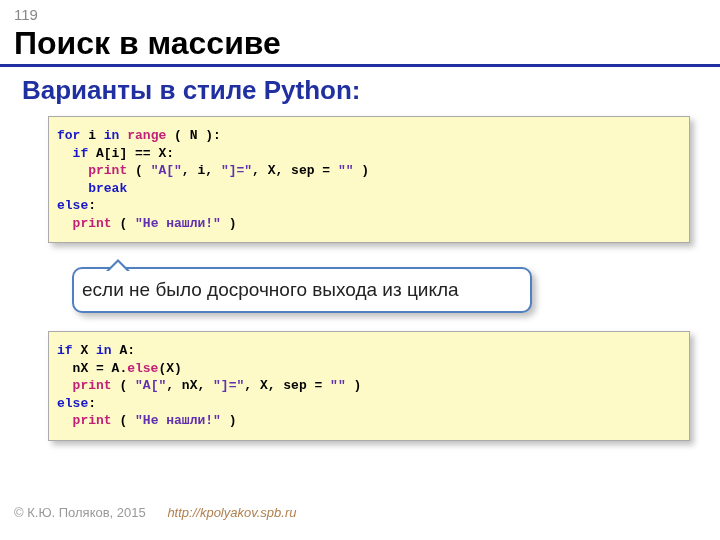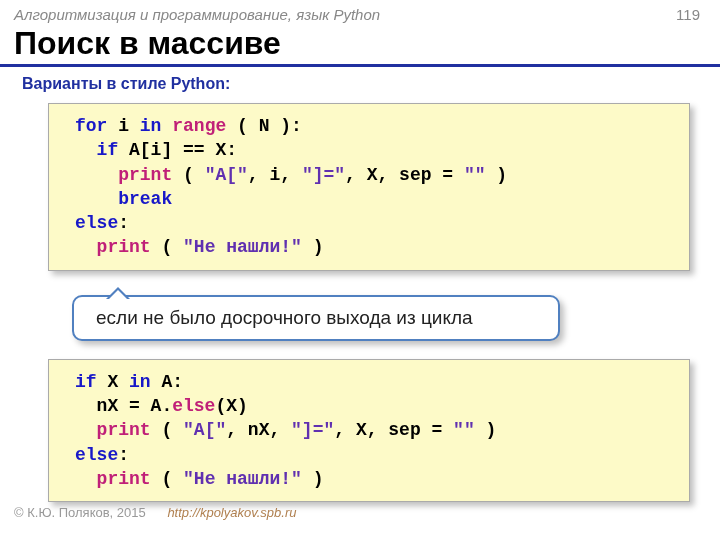--- a/index.html
+++ b/index.html
@@ -21,51 +21,51 @@
     font-size: 15px;
   }
   .page-num { font-style: normal; color: #888; }
   .title {
     font-size: 32px;
     font-weight: bold;
     padding: 0 14px 2px 14px;
     border-bottom: 3px solid #2030a0;
   }
   .subtitle {
-    font-size: 16px;
+    font-size: 26px;
     font-weight: bold;
     color: #2030a0;
     padding: 8px 14px 6px 22px;
   }
   .code-box {
     background: #fdfac8;
     border: 1px solid #aaa;
     box-shadow: 4px 4px 6px rgba(0,0,0,0.25);
     margin: 4px 30px 24px 48px;
-    padding: 10px 26px;
+    padding: 10px 8px;
     font-family: "Courier New", monospace;
-    font-size: 18px;
+    font-size: 13px;
     font-weight: bold;
     line-height: 1.35;
     white-space: pre;
     color: #000;
   }
   .kw { color: #1818c8; }
   .fn { color: #c02078; }
   .str { color: #6030b0; }
   .callout-wrap {
     position: relative;
     margin: 0 30px 18px 48px;
   }
   .callout {
     position: relative;
     background: #fff;
     border: 2px solid #5080c0;
     border-radius: 10px;
-    padding: 10px 22px;
+    padding: 10px 8px;
     font-size: 19px;
     color: #222;
     box-shadow: 4px 4px 6px rgba(0,0,0,0.25);
     width: 440px;
     margin-left: 24px;
   }
   .callout::before {
     content: "";
     position: absolute;
     top: -22px;
@@ -87,21 +87,20 @@
     left: 14px;
     font-size: 13px;
     color: #999;
   }
   .footer .url { font-style: italic; color: #b08050; margin-left: 18px; }
 </style>
 </head>
 <body>
 
 <div class="header">
-  <span>Алгоритмизация и программирование, язык Python</span>
   <span class="page-num">119</span>
 </div>
 
 <div class="title">Поиск в массиве</div>
 <div class="subtitle">Варианты в стиле Python:</div>
 
 <div class="code-box"><span class="kw">for</span><span> i </span><span class="kw">in</span><span> </span><span class="fn">range</span><span> ( N ):</span>
 <span>  </span><span class="kw">if</span><span> A[i] == X:</span>
 <span>    </span><span class="fn">print</span><span> ( </span><span class="str">"A["</span><span>, i, </span><span class="str">"]="</span><span>, X, sep = </span><span class="str">""</span><span> )</span>
 <span>    </span><span class="kw">break</span>

